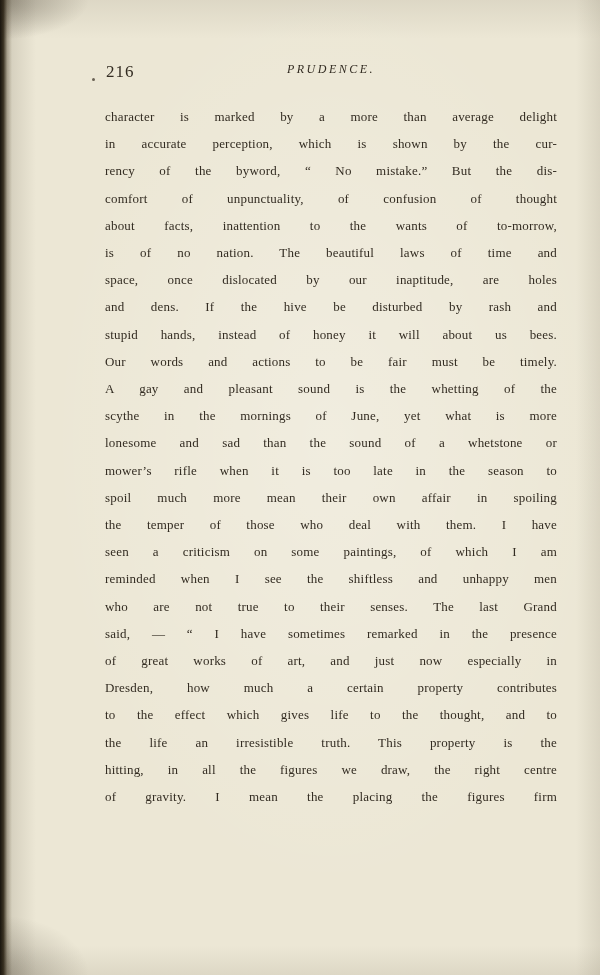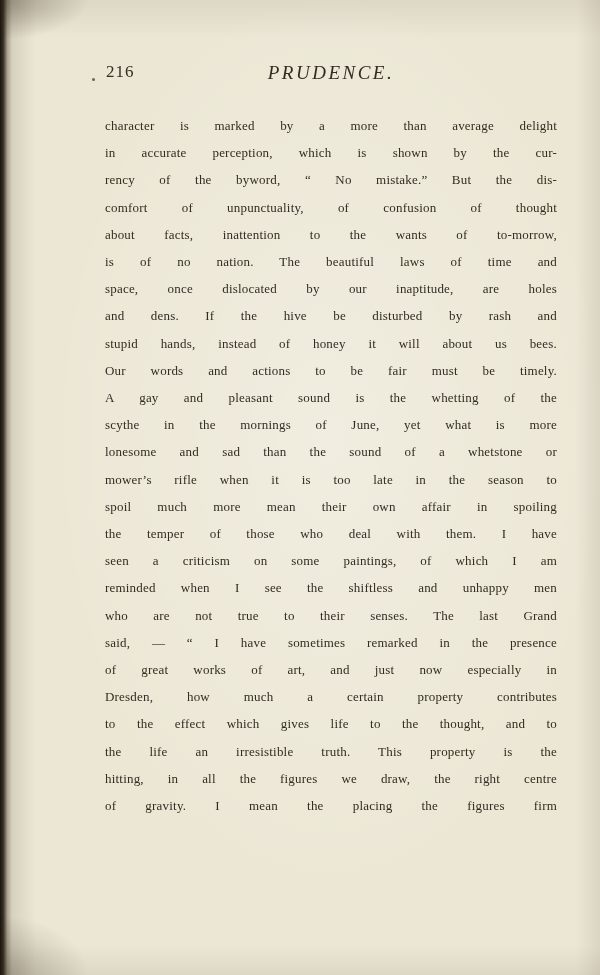--- a/index.html
+++ b/index.html
@@ -48,35 +48,35 @@
   }
   .content {
     position: absolute;
     left: 105px;
     top: 62px;
     width: 452px;
   }
   .header-row {
     position: relative;
     height: 24px;
-    margin-bottom: 26px;
+    margin-bottom: 17px;
     font-size: 17px;
   }
   .page-number {
     position: absolute;
     left: 1px; top: 0;
     letter-spacing: 1px;
   }
   .running-title {
     position: absolute;
     left: 0; right: 0; top: 0;
     text-align: center;
     font-style: italic;
     letter-spacing: 2.5px;
-    font-size: 19px;
+    font-size: 12px;
   }
   .body-text {
     font-size: 13px;
     line-height: 27.2px;
     letter-spacing: 0.2px;
   }
   .line {
     text-align: justify;
     text-align-last: justify;
     -moz-text-align-last: justify;

